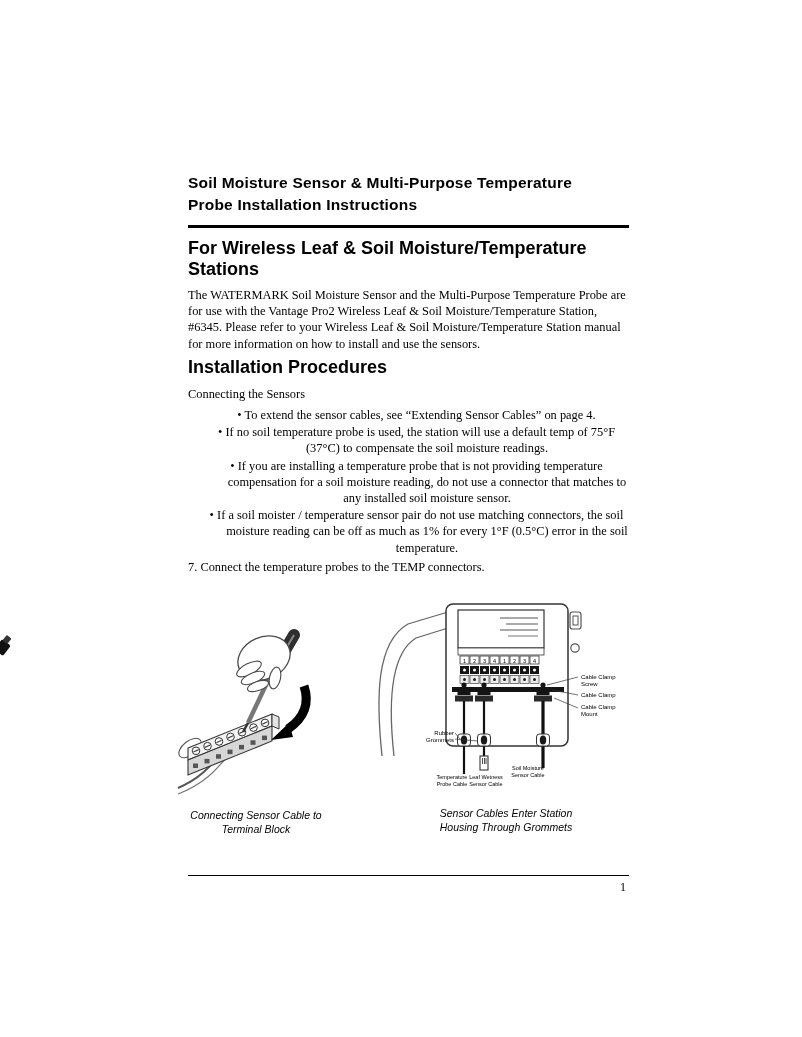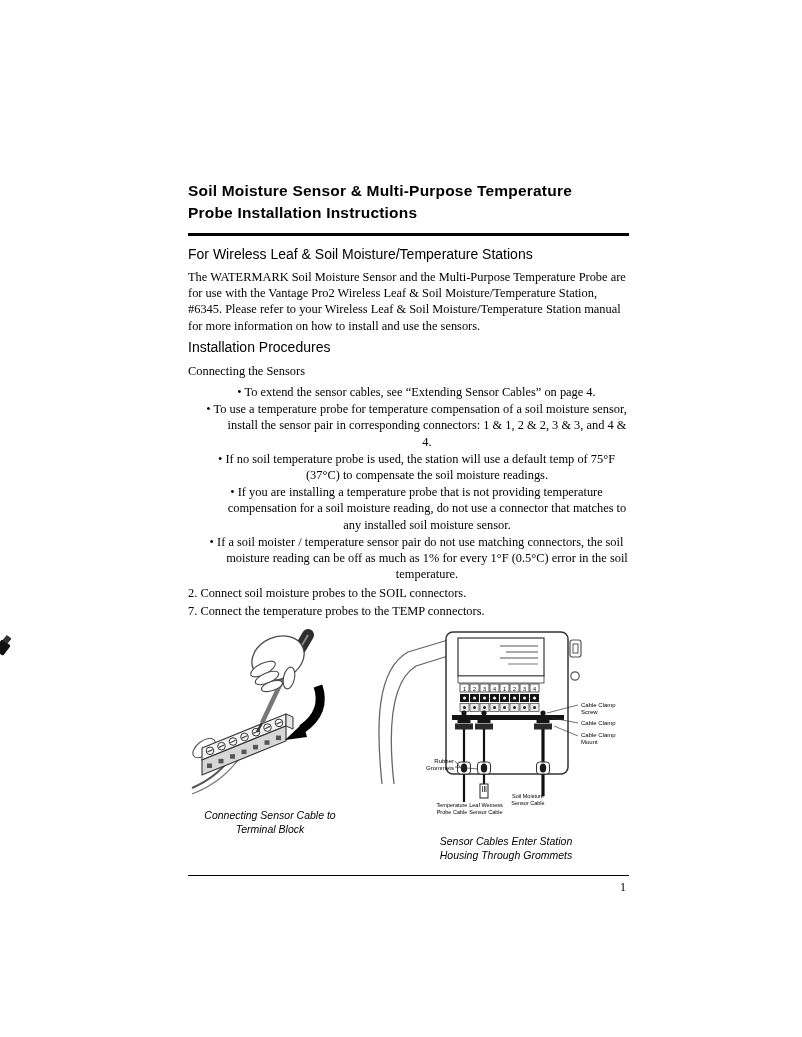--- a/index.html
+++ b/index.html
@@ -3,41 +3,41 @@
 <meta charset="utf-8">
 <style>
   * { margin:0; padding:0; box-sizing:border-box; }
   html,body { background:#fff; }
   body {
     width:802px; height:1037px; position:relative; overflow:hidden;
     color:#000; font-family:"Liberation Serif", serif;
   }
   .page { position:absolute; inset:0; background:#fff; }
 
-  .content { position:absolute; left:188px; top:180px; width:441px; }
+  .content { position:absolute; left:188px; top:172px; width:441px; }
 
   .title { font-family:"Liberation Sans", sans-serif; font-weight:bold; font-size:15.5px; line-height:22px; letter-spacing:0.2px; }
   .title-line { display:block; }
 
   .rule-thick { border-top:3px solid #000; margin-top:9px; margin-bottom:10px; }
 
-  .h2 { font-family:"Liberation Sans", sans-serif; font-weight:normal; font-size:14px; margin-bottom:7px; }
+  .h2 { font-family:"Liberation Sans", sans-serif; font-weight:bold; font-size:18px; margin-bottom:7px; }
   .h3 { margin-top:5px; margin-bottom:8px; }
 
   .body-text { font-size:12.4px; line-height:16.2px; margin-bottom:5px; }
 
   .bullets { margin-top:2px; margin-bottom:3px;text-align:center; }
   .bullet { font-size:12.4px; line-height:16.2px; padding-left:37px; text-indent:-21px; margin-bottom:1px; }
   .bullet::before { content:"• "; }
 
   .step { font-size:12.4px; line-height:16.2px; padding-left:17px; text-indent:-17px; margin-bottom:1px; }
 
   .figure { position:absolute; }
-  .fig-left { left:190px; top:628px; width:160px; }
-  .fig-right { left:368px; top:626px; width:276px; }
+  .fig-left { left:176px; top:628px; width:160px; }
+  .fig-right { left:368px; top:598px; width:276px; }
   .caption { font-family:"Liberation Sans", sans-serif; font-style:italic; font-size:10.5px; line-height:14px; text-align:center; }
   .fig-left .caption { margin-top:4px; }
   .fig-right .caption { margin-top:8px; }
 
   .svg-label { font-family:"Liberation Sans", sans-serif; }
 
   .footer { position:absolute; left:188px; top:875px; width:441px; }
   .footer-rule { border-top:1.5px solid #000; }
   .page-number { text-align:right; font-size:12px; padding-top:4px; padding-right:3px; }
 
@@ -66,28 +66,26 @@
     <h2 class="h2">For Wireless Leaf &amp; Soil Moisture/Temperature Stations</h2>
 
     <p class="body-text">The WATERMARK Soil Moisture Sensor and the Multi-Purpose Temperature Probe are for use with the Vantage Pro2 Wireless Leaf &amp; Soil Moisture/Temperature Station, #6345. Please refer to your Wireless Leaf &amp; Soil Moisture/Temperature Station manual for more information on how to install and use the sensors.</p>
 
     <h3 class="h2 h3">Installation Procedures</h3>
 
     <p class="body-text">Connecting the Sensors</p>
 
     <div class="bullets">
       <div class="bullet">To extend the sensor cables, see “Extending Sensor Cables” on page 4.</div>
-      <div class="bullet">To use a temperature probe for temperature compensation of a soil moisture sensor, install the sensor pair in corresponding connectors: 1 &amp; 1, 2 &amp; 2, 3 &amp; 3, and 4 &amp; 4.</div>
       <div class="bullet">If no soil temperature probe is used, the station will use a default temp of 75°F (37°C) to compensate the soil moisture readings.</div>
       <div class="bullet">If you are installing a temperature probe that is not providing temperature compensation for a soil moisture reading, do not use a connector that matches to any installed soil moisture sensor.</div>
       <div class="bullet">If a soil moister / temperature sensor pair do not use matching connectors, the soil moisture reading can be off as much as 1% for every 1°F (0.5°C) error in the soil temperature.</div>
     </div>
 
     <div class="steps">
-      <div class="step">2. Connect soil moisture probes to the SOIL connectors.</div>
       <div class="step">7. Connect the temperature probes to the TEMP connectors.</div>
     </div>
   </div>
 
   <figure class="figure fig-left">
     <svg width="160" height="172" viewBox="0 0 160 172">
 
       <g>
         <path d="M2,160 C26,150 36,136 46,124" fill="none" stroke="#555" stroke-width="2"></path>
         <path d="M2,166 C28,156 40,142 50,130" fill="none" stroke="#777" stroke-width="1.2"></path>

